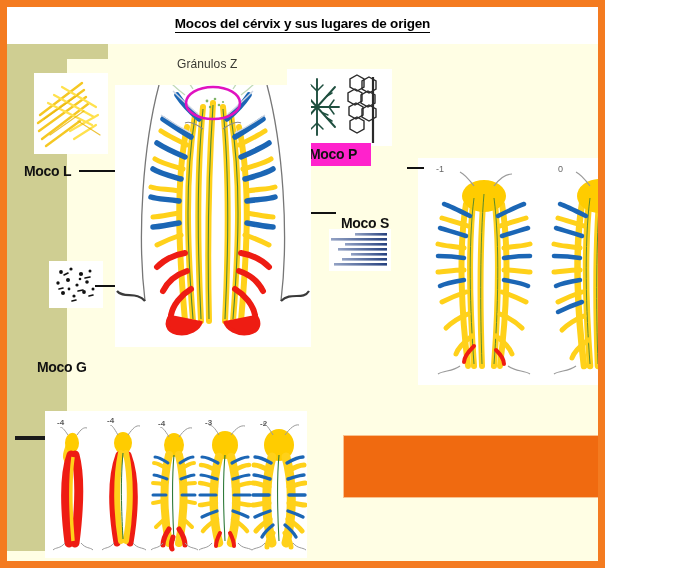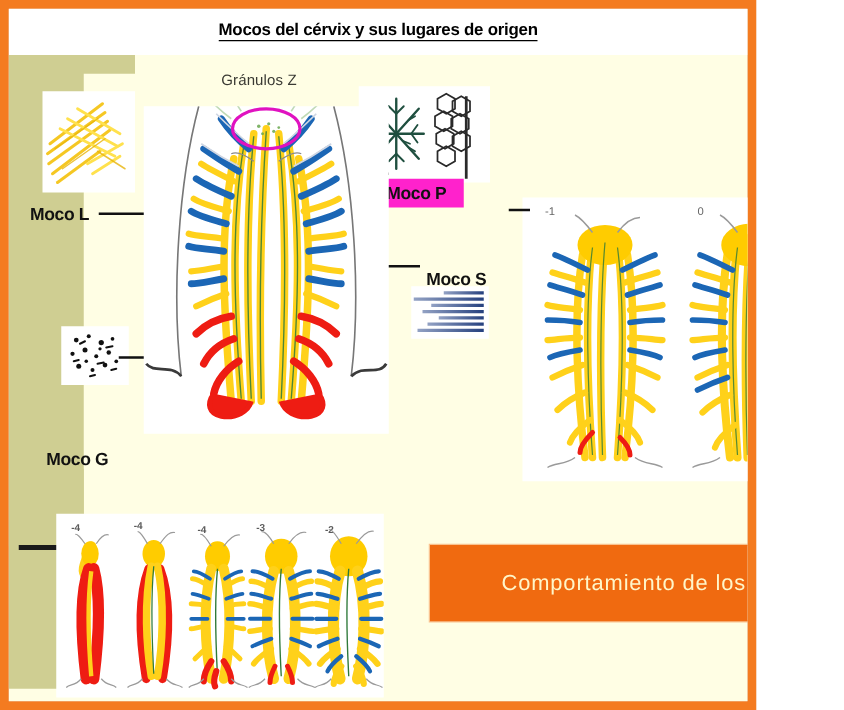--- a/index.html
+++ b/index.html
@@ -655,16 +655,15 @@
       <g stroke="#9a9a9a" stroke-width="1" fill="none">
         <path d="M22 12 C18 5, 15 1, 12 0"></path>
           <path d="M34 12 C39 5, 44 1, 48 2"></path>
         <path d="M14 120 C9 126, 5 124, 1 127"></path>
           <path d="M42 120 C47 126, 51 124, 55 127"></path>
       </g>
     </svg>
   </div>
 
   <div id="caption">
-    <div>Comportamiento de los</div>
   </div>
 
 </div>
 
 </body></html>

